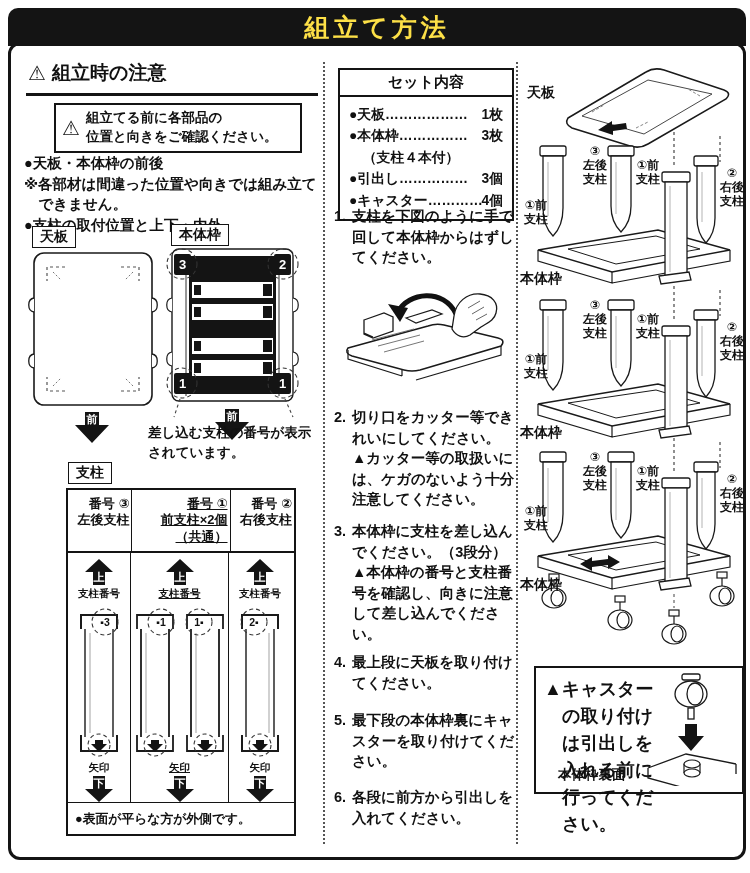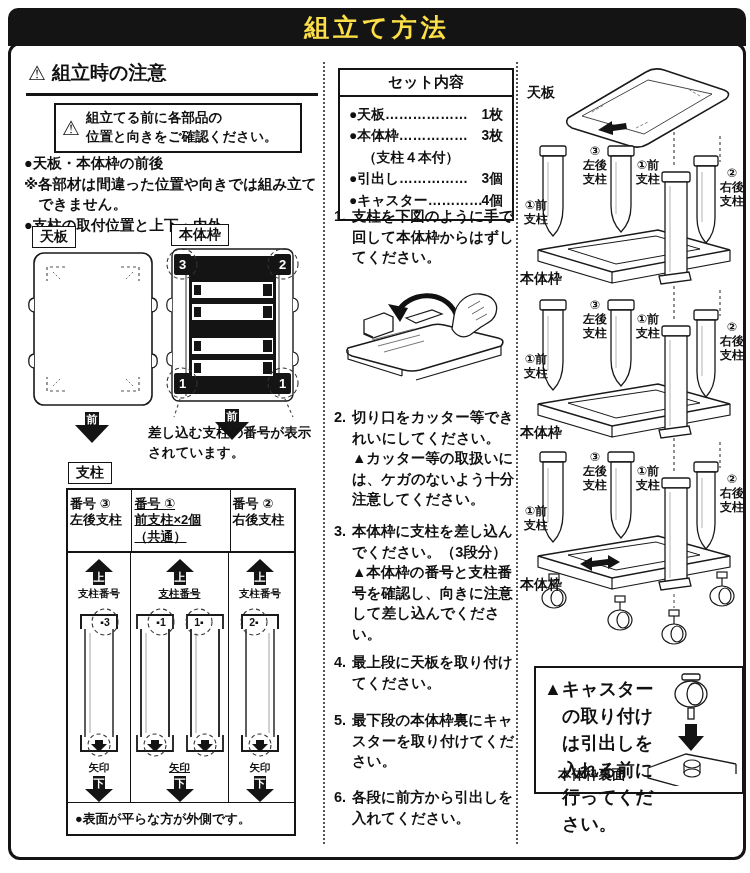--- a/index.html
+++ b/index.html
@@ -18,21 +18,21 @@
   .h-caution{font-size:19px;font-weight:bold;display:flex;gap:6px;align-items:center;}
   .warnbox{border:2px solid #141414;display:flex;align-items:center;gap:6px;padding:4px 6px;}
   .warnbox .wtxt{font-size:13.5px;font-weight:bold;line-height:1.4;text-align:left;}
   .warn-ico{font-size:20px;line-height:1;}
   .bullets{font-size:14.5px;line-height:1.42;font-weight:bold;}
   .plabel{border:1.5px solid #141414;padding:1px 7px;font-size:14px;font-weight:bold;display:inline-block;background:#fff;}
   .caption{font-size:13.5px;line-height:1.45;font-weight:bold;}
   
   .ptable{border:2px solid #141414;width:226px;background:#fff;}
   .prow-h{display:flex;border-bottom:2px solid #141414;}
-  .pcell-h{padding:6px 2px;text-align:left;font-size:13px;font-weight:bold;line-height:1.25;}
+  .pcell-h{padding:6px 2px;text-align:right;font-size:13px;font-weight:bold;line-height:1.25;}
   .pcol-border{border-right:1.5px solid #141414;}
   .prow-b{display:flex;}
   .pcell-b{display:flex;flex-direction:column;align-items:center;padding-top:6px;}
   .c1{width:62px;} .c2{width:97px;text-decoration:underline;} .c3{width:62px;}
   .smlab{font-size:10.5px;font-weight:bold;margin:2px 0 4px 0;}
   .arrlab{font-size:10.5px;font-weight:bold;margin:4px 0 1px 0;}
   .pnotes{border-top:1.5px solid #141414;padding:6px 7px;font-size:12.8px;font-weight:bold;line-height:1.5;}
   
   .setbox{border:2px solid #141414;width:172px;background:#fff;}
   .setbox .sh{border-bottom:2px solid #141414;text-align:center;font-size:15px;font-weight:bold;padding:3px 5px;}

